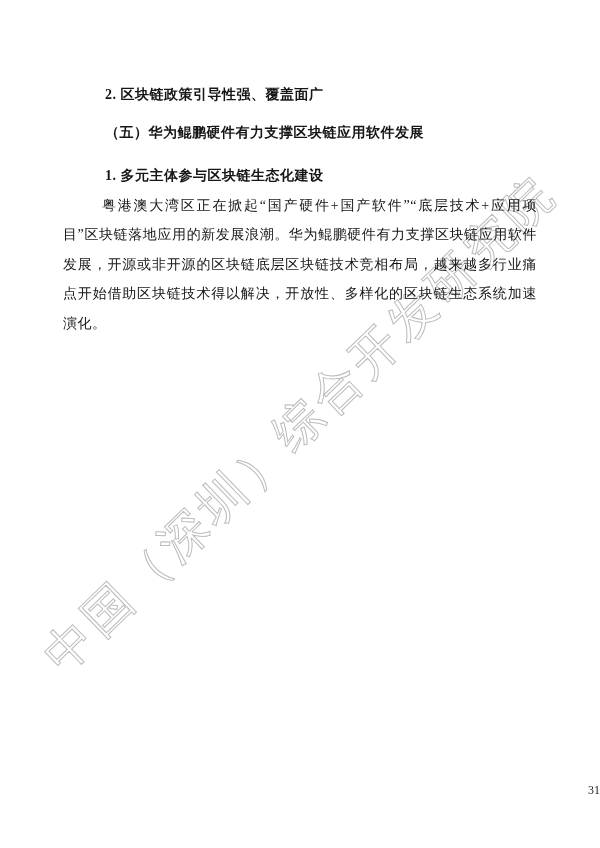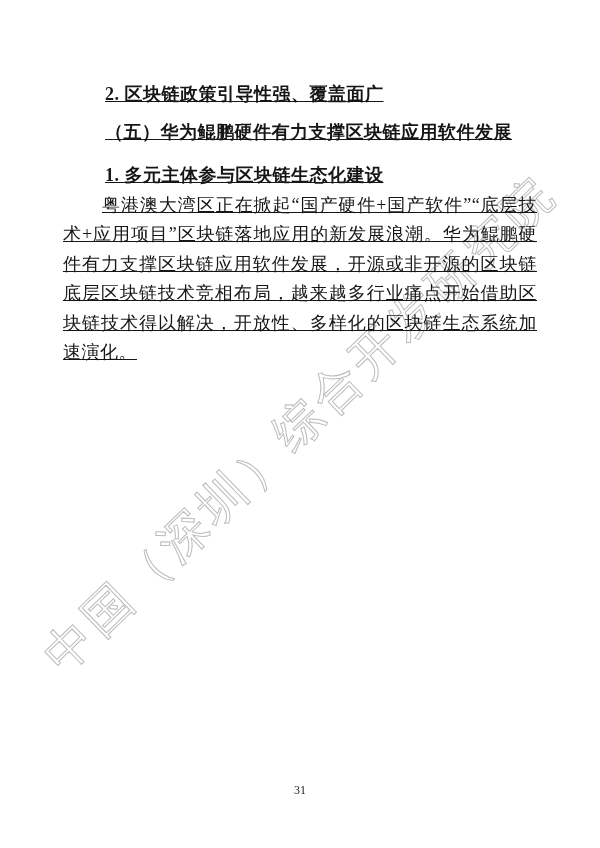--- a/index.html
+++ b/index.html
@@ -34,25 +34,24 @@
     -webkit-text-stroke: 1px #bcbcbc;
     pointer-events: none;
     user-select: none;
   }
   .content {
     position: absolute;
     left: 63px;
     top: 70px;
     width: 474px;
     z-index: 2;
-    font-size: 18px;
+    font-size: 14px;
     line-height: 29.5px;
     text-align: justify;
     text-justify: inter-character;
-    text-decoration: underline;
   }
   .heading {
     font-weight: bold;
     text-align: left;
     text-indent: 42px;
     letter-spacing: 0.5px;
   }
   .h-top      { margin: 10px 0 6px 0; }
   .h-section  { margin: 8px 0 0 0; }
   .h-sub      { margin: 14px 0 0 0; }
@@ -60,21 +59,21 @@
     margin: 0;
     text-indent: 39px;
     letter-spacing: 0.5px;
   }
   .page-number {
     position: absolute;
     left: 0;
     top: 783px;
     width: 100%;
     z-index: 2;
-    text-align: center;
+    text-align: right;
     font-size: 12px;
     color: #222222;
   }
 </style>
 </head>
 <body>
 
 <div class="page">
 
   <div class="watermark">中国（深圳）综合开发研究院</div>

